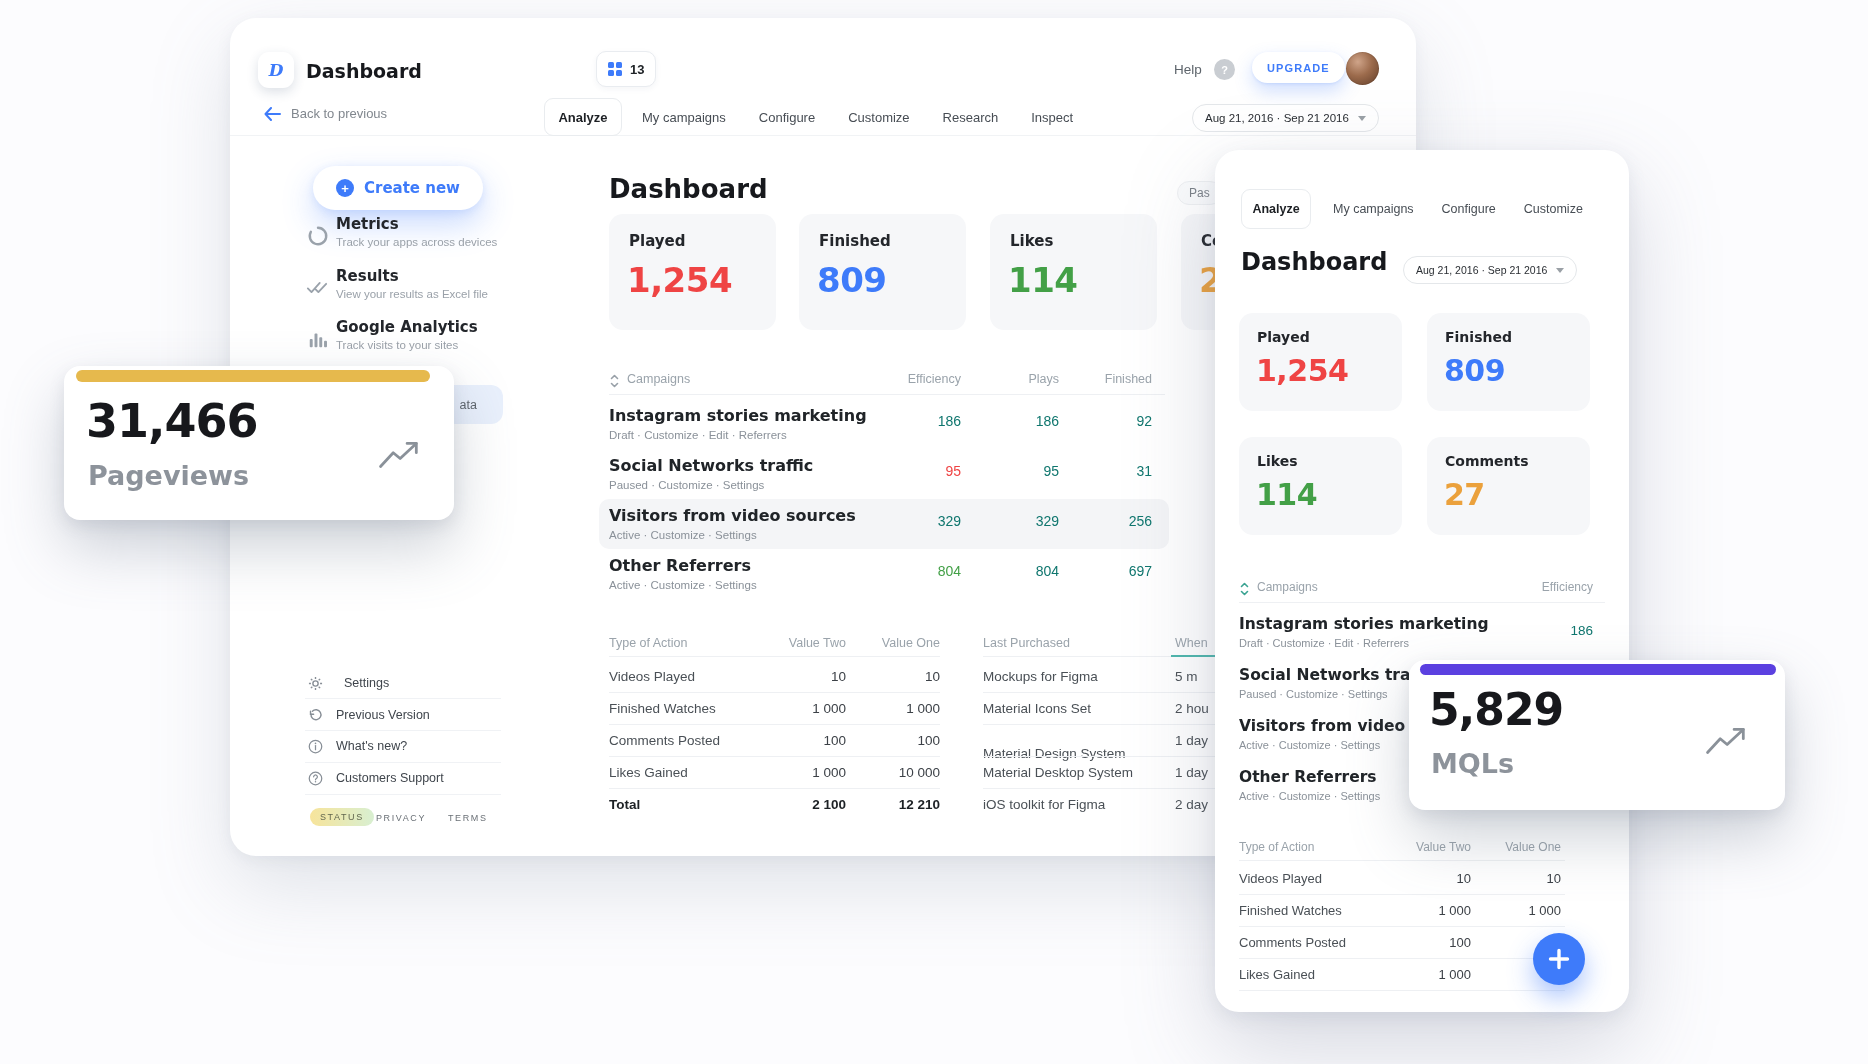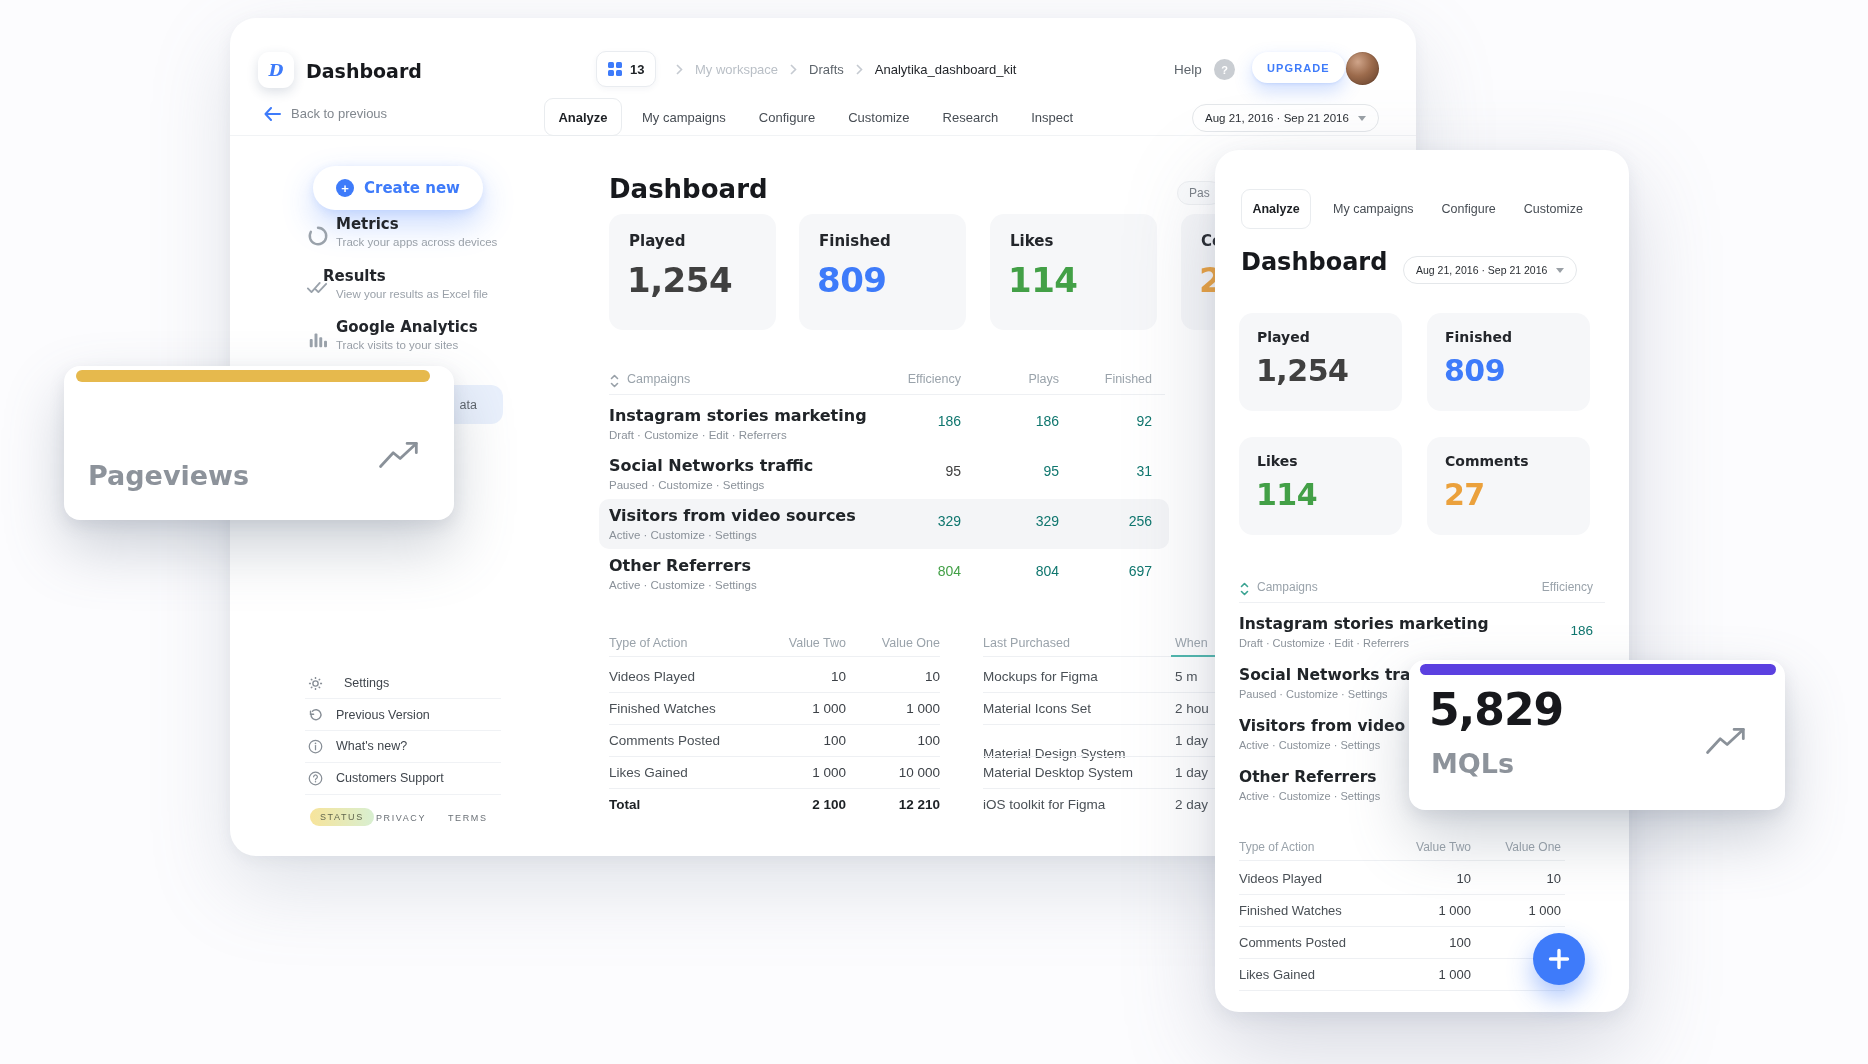--- a/index.html
+++ b/index.html
@@ -74,21 +74,21 @@
   .badge-plain { font-size:9px; letter-spacing:1.6px; color:#6a7076; top:795px; }
 
   
   .m-heading { left:379px; top:156px; font:700 26px "DejaVu Sans",sans-serif; color:#17191d; }
   .pas-chip { left:947px; top:163px; height:24px; padding:0 11px; border-radius:12px; background:#fafbfc;
               border:1px solid #eef0f2; display:flex; align-items:center; font-size:12px; color:#7a8087; }
   .stat-card { width:167px; height:116px; border-radius:14px; background:#f6f7f9; top:196px; }
   .stat-card.sm { width:163px; height:98px; }
   .stat-label { position:absolute; left:20px; top:18px; font:600 15px "DejaVu Sans",sans-serif; color:#23262b; }
   .stat-value { position:absolute; left:18px; top:46px; font:700 34px "DejaVu Sans",sans-serif; letter-spacing:-.5px; }
-  .c-red{color:#404040;} .c-blue{color:#3e7bfa;} .c-green{color:#43a047;} .c-orange{color:#eba13c;}
+  .c-red{color:#ef4444;} .c-blue{color:#3e7bfa;} .c-green{color:#43a047;} .c-orange{color:#eba13c;}
   .c-dark{color:#0f766e;}
 
   .th { font-size:12.5px; color:#9aa3ab; }
   .tline { height:1px; background:#eef0f3; }
   .sort-ic { width:11px; height:16px; color:#98a0a8; }
   .sort-ic.teal { color:#3aa392; }
   .camp-name { font:700 16px "DejaVu Sans",sans-serif; color:#202428; }
   .camp-meta { font-size:11.5px; color:#8a9199; }
   .cellnum { font-size:14px; text-align:right; }
   .row-hl { left:369px; top:481px; width:570px; height:50px; border-radius:10px; background:#f4f5f7; }
@@ -139,40 +139,20 @@
     <div class="abs pages-box">
       <span class="grid-ic">
           <i></i>
           <i></i>
           <i></i>
           <i></i>
         </span>
       <span class="pages-count">13</span>
     </div>
 
-    <div class="abs crumbs">
-      <span class="chev">
-          <svg width="7" height="11" viewBox="0 0 7 11" fill="none" stroke="currentColor" stroke-width="1.6">
-            <path d="M1 1l4.5 4.5L1 10"></path>
-          </svg>
-        </span>
-      <span class="crumb-dim">My workspace</span>
-      <span class="chev">
-          <svg width="7" height="11" viewBox="0 0 7 11" fill="none" stroke="currentColor" stroke-width="1.6">
-            <path d="M1 1l4.5 4.5L1 10"></path>
-          </svg>
-        </span>
-      <span class="crumb-mid">Drafts</span>
-      <span class="chev">
-          <svg width="7" height="11" viewBox="0 0 7 11" fill="none" stroke="currentColor" stroke-width="1.6">
-            <path d="M1 1l4.5 4.5L1 10"></path>
-          </svg>
-        </span>
-      <span class="crumb-cur">Analytika_dashboard_kit</span>
-    </div>
 
     <span class="abs help-label">Help</span>
     <span class="abs help-circle">?</span>
     <button class="abs upgrade">UPGRADE</button>
     <div class="abs avatar"></div>
 
     <div class="abs back-wrap">
       <svg width="17" height="14" viewBox="0 0 17 14" fill="none" stroke="#3e7bfa" stroke-width="2" stroke-linecap="round" stroke-linejoin="round">
           <path d="M16 7H2M7 1L1.5 7 7 13"></path>
         </svg>
@@ -202,21 +182,21 @@
     <svg class="abs side-ic" style="left:77px;top:207px;" viewBox="0 0 24 24" fill="none" stroke="currentColor" stroke-width="2.6" stroke-linecap="round">
         <path d="M12 3a9 9 0 1 1-7.8 4.5"></path>
       </svg>
     <div class="abs side-title" style="left:106px;top:197px;">Metrics</div>
     <div class="abs side-desc" style="left:106px;top:218px;">Track your apps across devices</div>
 
     <svg class="abs side-ic" style="left:76px;top:258px;" viewBox="0 0 24 24" fill="none" stroke="currentColor" stroke-width="2" stroke-linecap="round" stroke-linejoin="round">
         <path d="M2 13.5l4 4L15 7.5"></path>
         <path d="M10.5 14.5l3 3L22 8.5"></path>
       </svg>
-    <div class="abs side-title" style="left:93px;top:249px;">Results</div>
+    <div class="abs side-title" style="left:106px;top:249px;">Results</div>
     <div class="abs side-desc" style="left:106px;top:270px;">View your results as Excel file</div>
 
     <svg class="abs side-ic" style="left:77px;top:310px;" viewBox="0 0 24 24" fill="currentColor">
         <rect x="3" y="12" width="3.2" height="9" rx="1"></rect>
         <rect x="8.2" y="6" width="3.2" height="15" rx="1"></rect>
         <rect x="13.4" y="10" width="3.2" height="11" rx="1"></rect>
         <rect x="18.6" y="14" width="3.2" height="7" rx="1"></rect>
       </svg>
     <div class="abs side-title" style="left:106px;top:300px;">Google Analytics</div>
     <div class="abs side-desc" style="left:106px;top:321px;">Track visits to your sites</div>
@@ -460,20 +440,21 @@
     <div class="abs tline" style="left:24px;top:808px;width:326px;"></div>
 
     <span class="abs tcell" style="left:24px;top:817px;font-size:13px;">Likes Gained</span>
     <span class="abs tcell-r" style="left:156px;top:817px;width:100px;font-size:13px;">1 000</span>
     <span class="abs tcell-r" style="left:246px;top:817px;width:100px;font-size:13px;"></span>
     <div class="abs tline" style="left:24px;top:840px;width:326px;"></div>
   </aside>
 
   <div class="fcard" style="left:64px;top:366px;width:390px;height:154px;">
     <div class="bar" style="left:12px;top:4px;width:354px;height:12px;background:#e6b94d;"></div>
+    <span class="big" style="left:22px;top:28px;">31,466</span>
     <span class="big-label" style="left:24px;top:94px;">Pageviews</span>
     <svg class="trend-ic" style="right:34px;top:74px;" viewBox="0 0 36 26" fill="none" stroke="currentColor" stroke-width="2.4" stroke-linecap="round" stroke-linejoin="round">
         <path d="M2 23L13 11l6 5L33 3"></path>
         <path d="M25 3h8v8"></path>
       </svg>
   </div>
 
   <div class="fcard" style="left:1409px;top:660px;width:376px;height:150px;">
     <div class="bar" style="left:11px;top:4px;width:356px;height:11px;background:#5b40e0;"></div>
     <span class="big" style="left:20px;top:24px;font-size:44px;">5,829</span>

